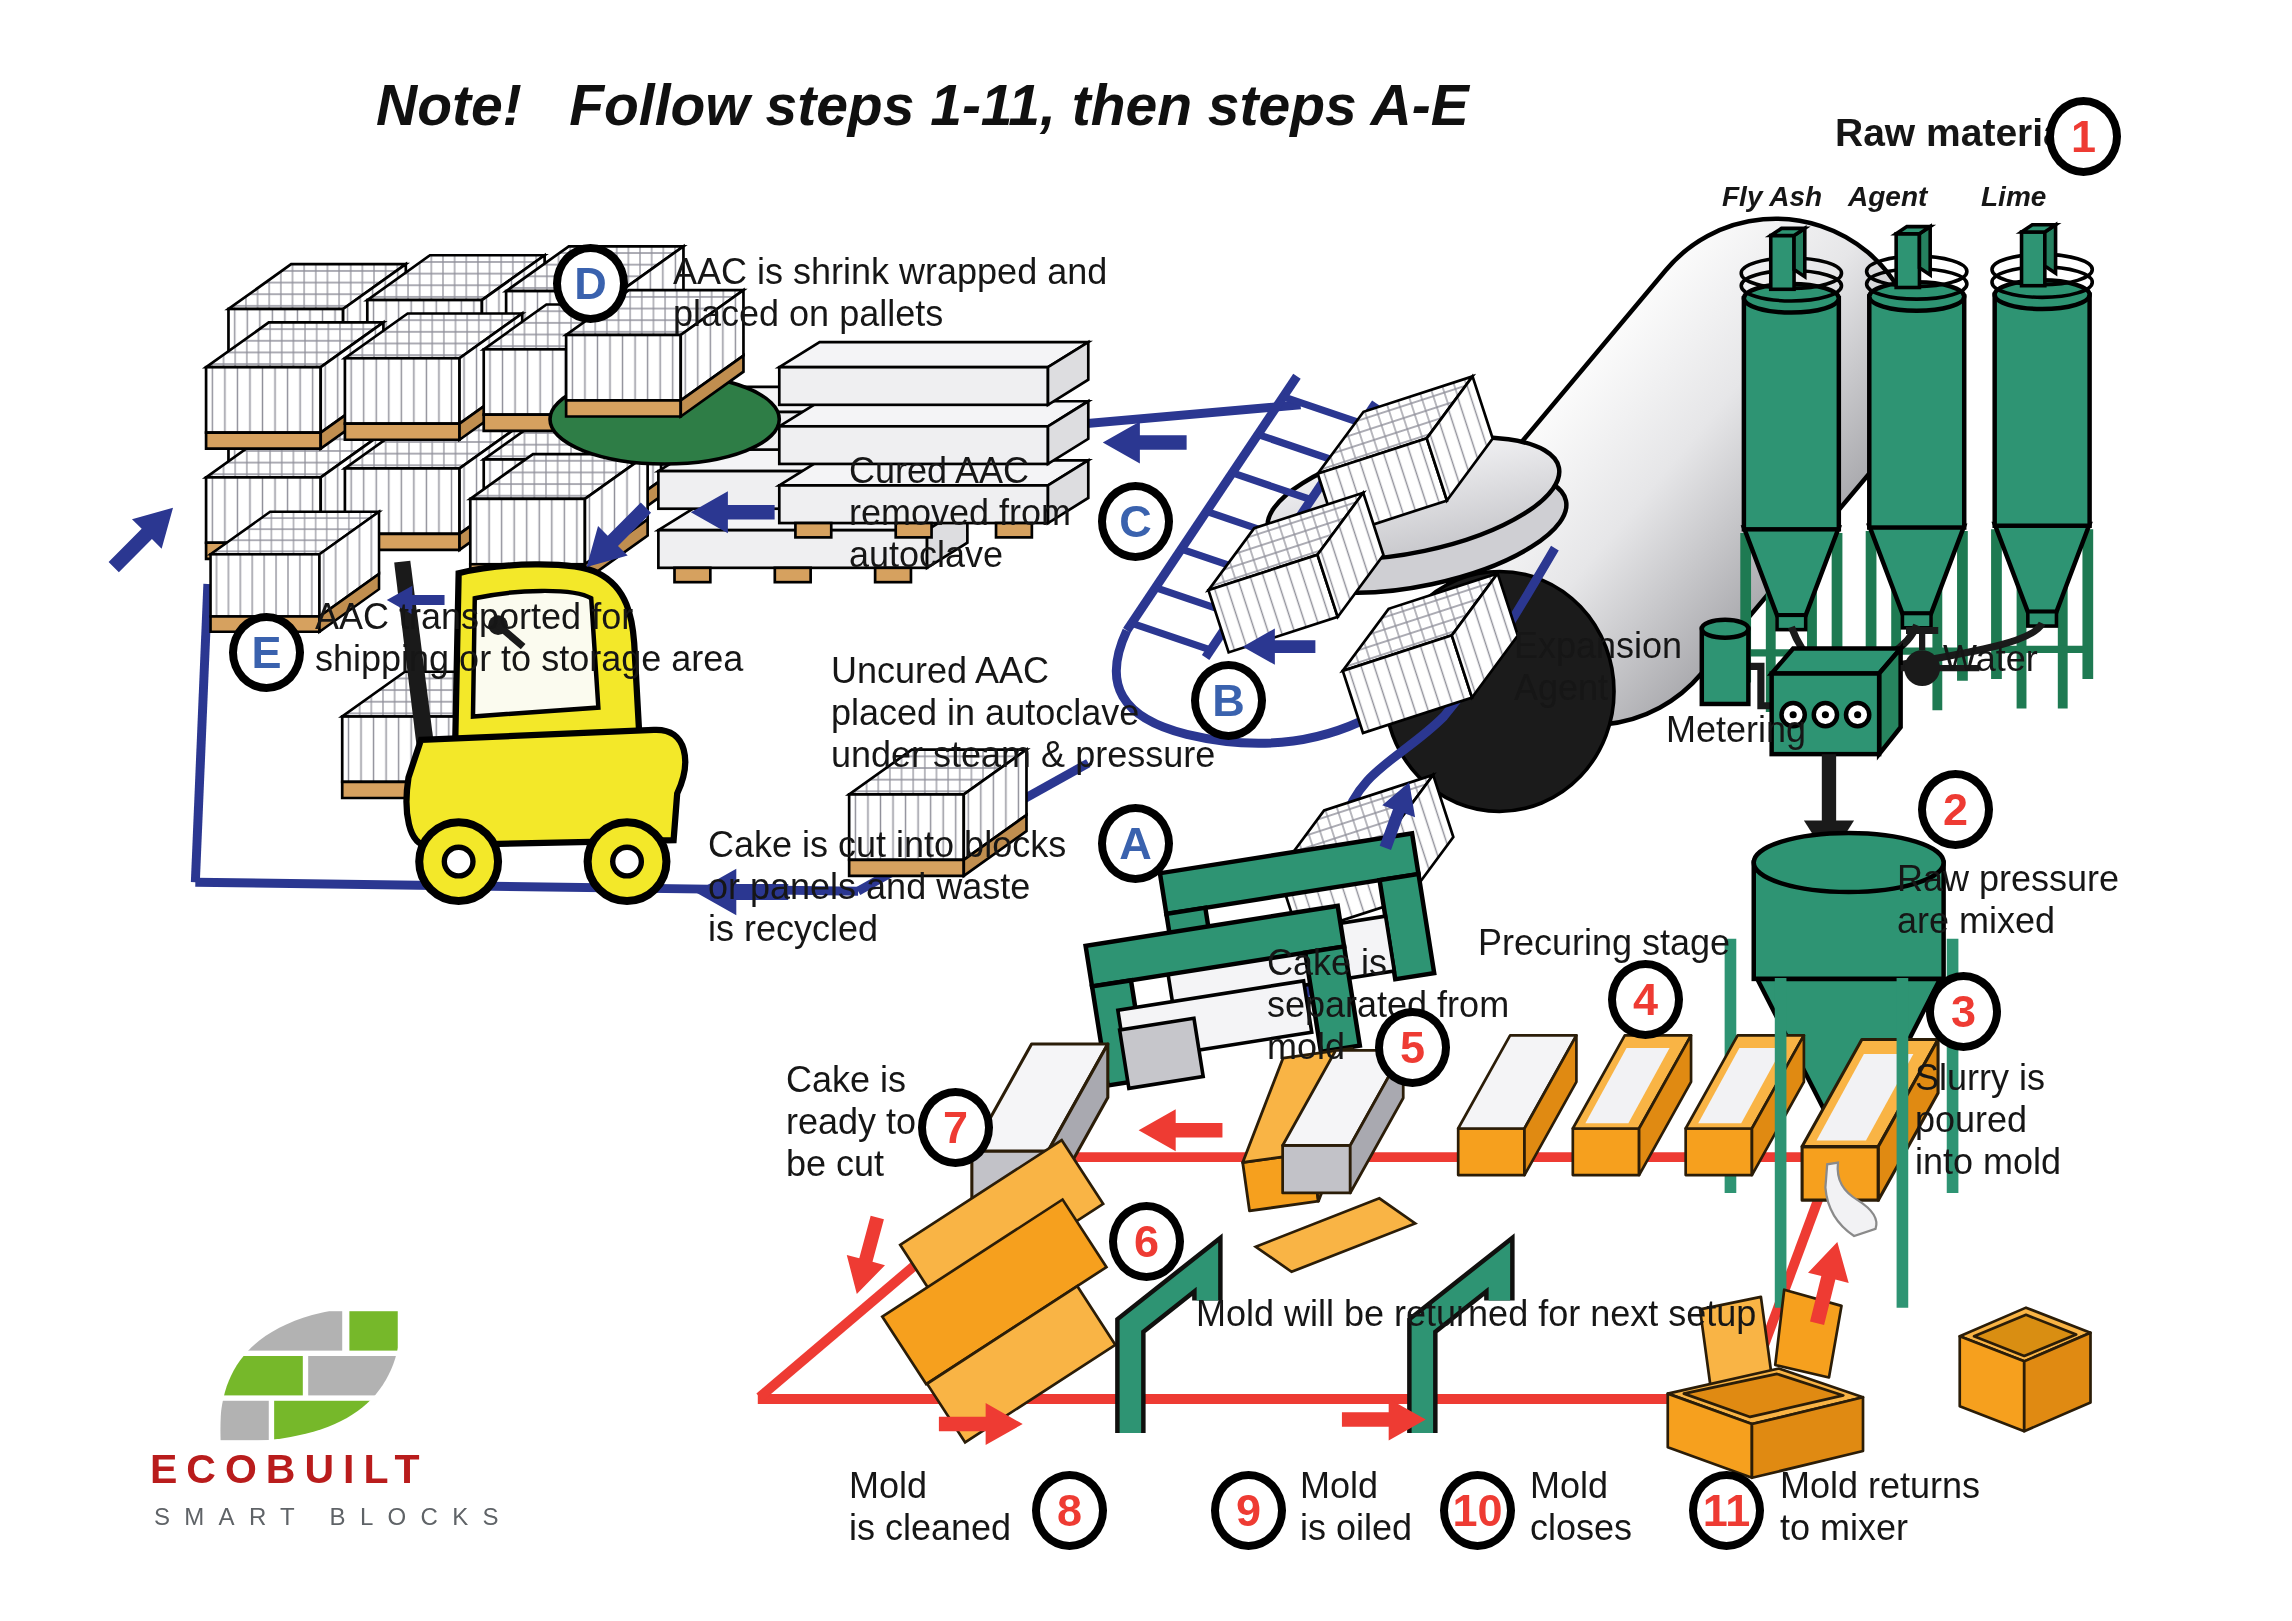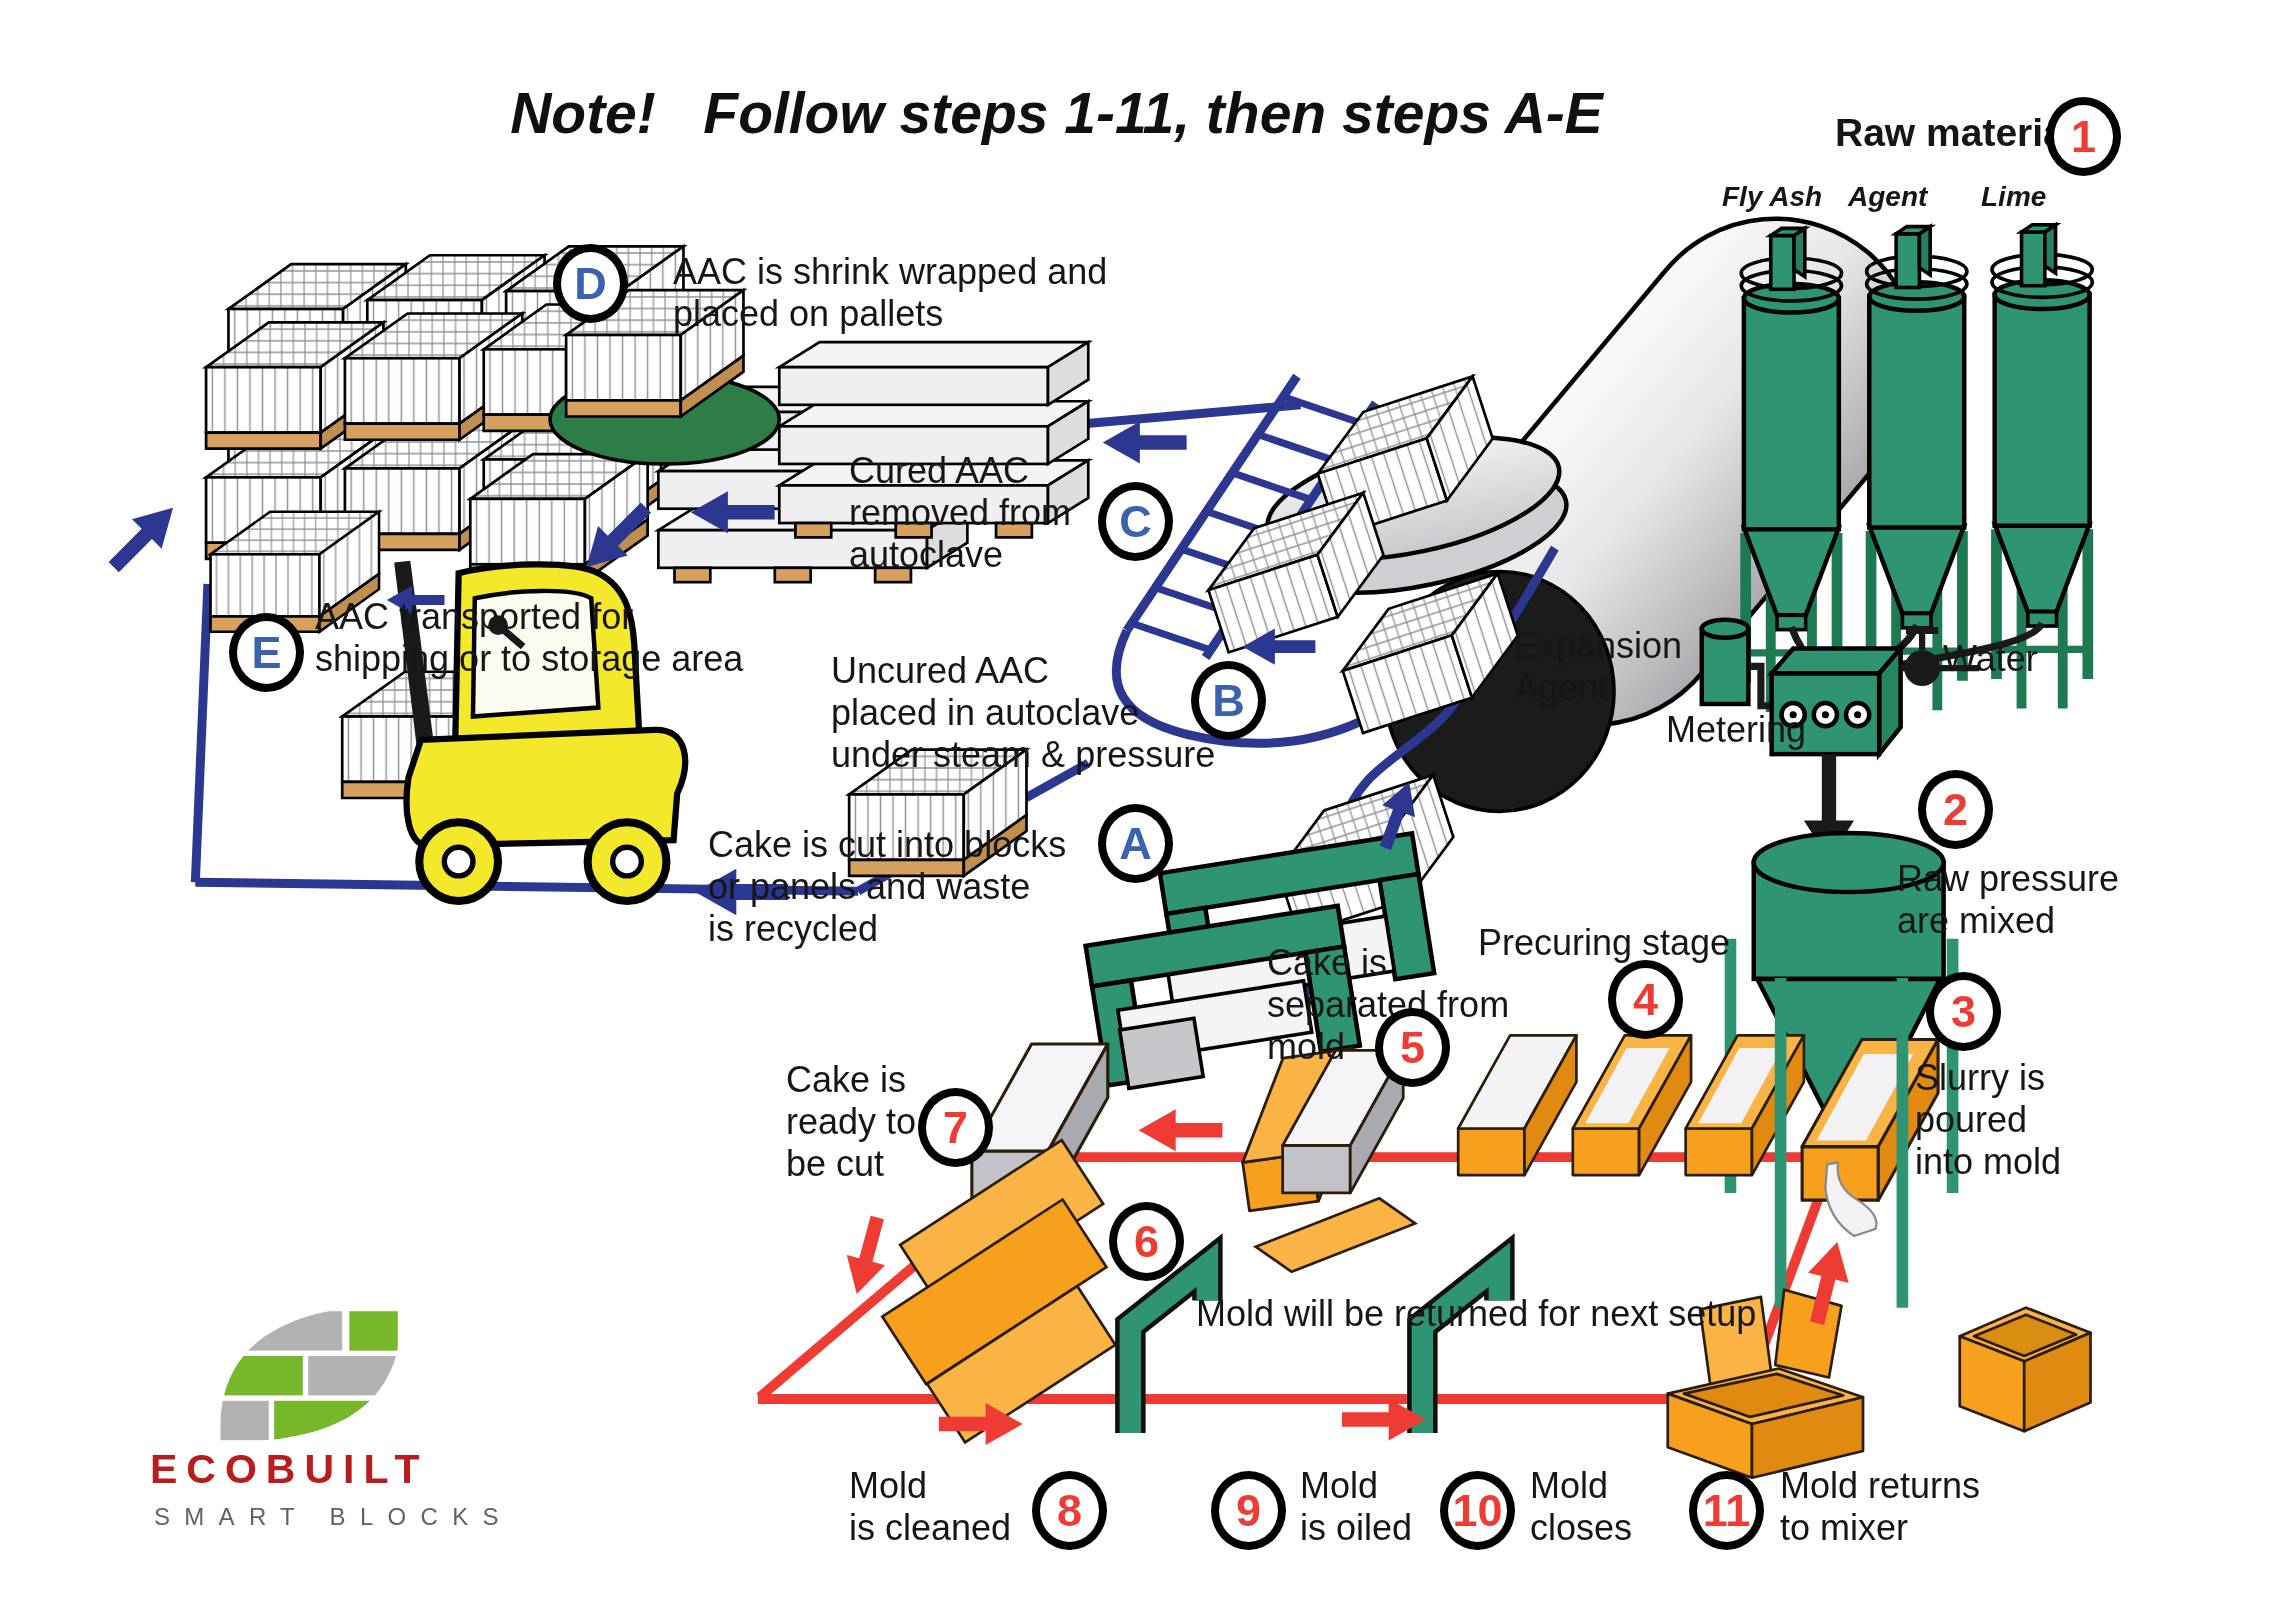--- a/index.html
+++ b/index.html
@@ -1,20 +1,20 @@
 <!DOCTYPE html>
 <html style="font-size:14.3px"><head>
 <meta charset="utf-8">
 <style>
   html,body{margin:0;padding:0;background:#fff;}
   #stage{position:relative;width:2293px;height:1622px;background:#fff;overflow:hidden;
          font-family:"Liberation Sans",sans-serif;}
   #art{position:absolute;left:0;top:0;}
   .lbl{position:absolute;white-space:pre-line;font:400 36px/1.16 "Liberation Sans",sans-serif;color:#161616;}
-  .title{position:absolute;left:376px;top:82px;width:1361px;text-align:center;white-space:pre-wrap;
+  .title{position:absolute;left:376px;top:74px;width:1361px;text-align:left;white-space:pre-wrap;
          font:italic 700 57px/1.1 "Liberation Sans",sans-serif;color:#101010;}
   .rawlbl{font:700 39px/1 "Liberation Sans",sans-serif;}
   .silolbl{position:absolute;width:134px;white-space:pre-line;
            font:italic 700 28px/1 "Liberation Sans",sans-serif;color:#161616;}
   .badge{position:absolute;width:75px;height:79px;box-sizing:border-box;border:8px solid #000;
          border-radius:50%;background:#fff;display:flex;align-items:center;justify-content:center;
          font:700 45px/1 "Liberation Sans",sans-serif;}
   .badge.num{color:#EE3B33;}
   .badge.letter{color:#3A62AE;}
   .logoname{position:absolute;font:700 41px/1 "Liberation Sans",sans-serif;letter-spacing:9px;color:#b91c1c;}

